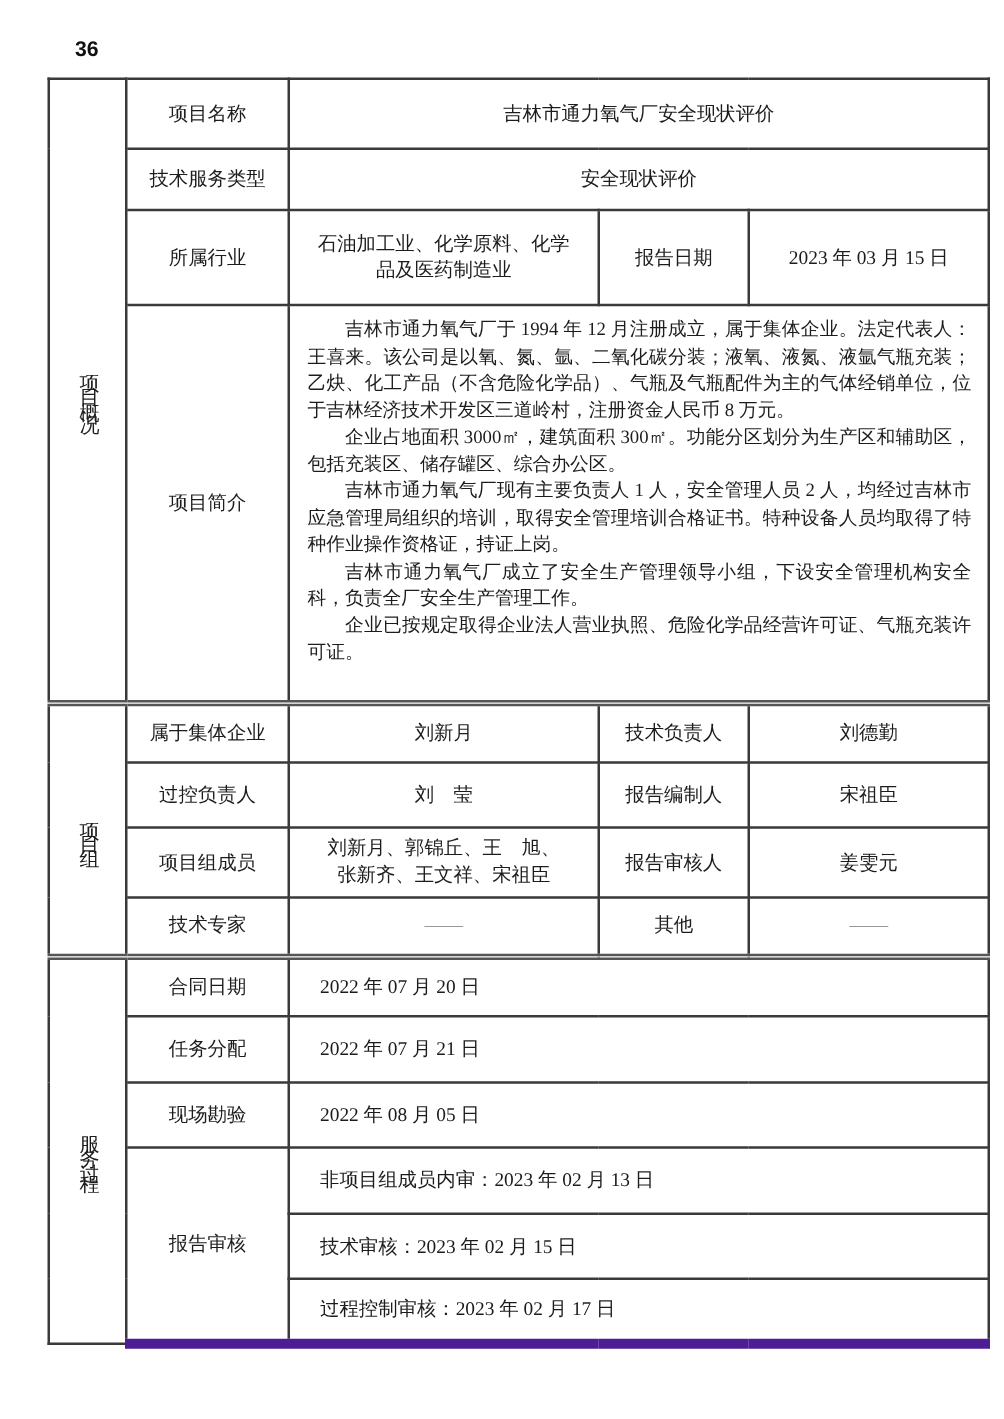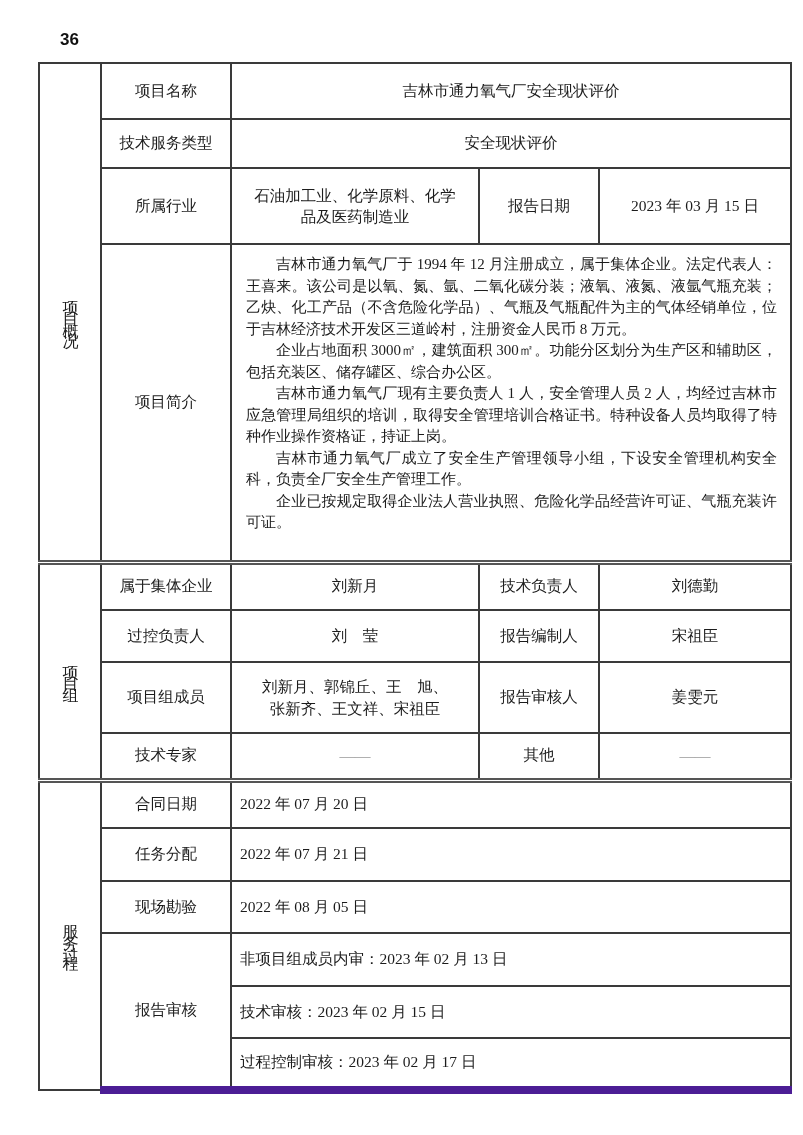--- a/index.html
+++ b/index.html
@@ -48,21 +48,21 @@
 
   .vert {
     writing-mode: vertical-lr;
     text-orientation: upright;
     letter-spacing: 11px;
     font-size: 16px;
     display: inline-block;
   }
   .industry { padding: 16px 20px; line-height: 21px; }
   .members  { padding: 2px 26px; line-height: 22px; }
-  .value-left { text-align: left; padding-left: 8px; }
+  .value-left { text-align: left; padding-left: 24px; }
   .summary-cell {
     text-align: left;
     vertical-align: top;
     padding: 9px 13px 6px 14px;
   }
   .summary-cell p {
     margin: 0;
     text-indent: 2em;
     font-size: 15px;
     line-height: 21.5px;
@@ -70,21 +70,21 @@
   }
   .dash { color: #969696; letter-spacing: 0; }
 
   
   .r1  { height: 56px; }
   .r2  { height: 49px; }
   .r3  { height: 51px; }
   .r4  { height: 318px; }
   .r5  { height: 48px; }
   .r6  { height: 52px; }
-  .r7  { height: 71px; padding-left: 36px; }
+  .r7  { height: 56px; padding-left: 36px; }
   .r8  { height: 47px; }
   .r9  { height: 48px; }
   .r10 { height: 53px; }
   .r11 { height: 52px; }
   .r12 { height: 53px; }
   .r13 { height: 52px; }
   .r14 { height: 52px; }
 </style>
 </head>
 <body>

